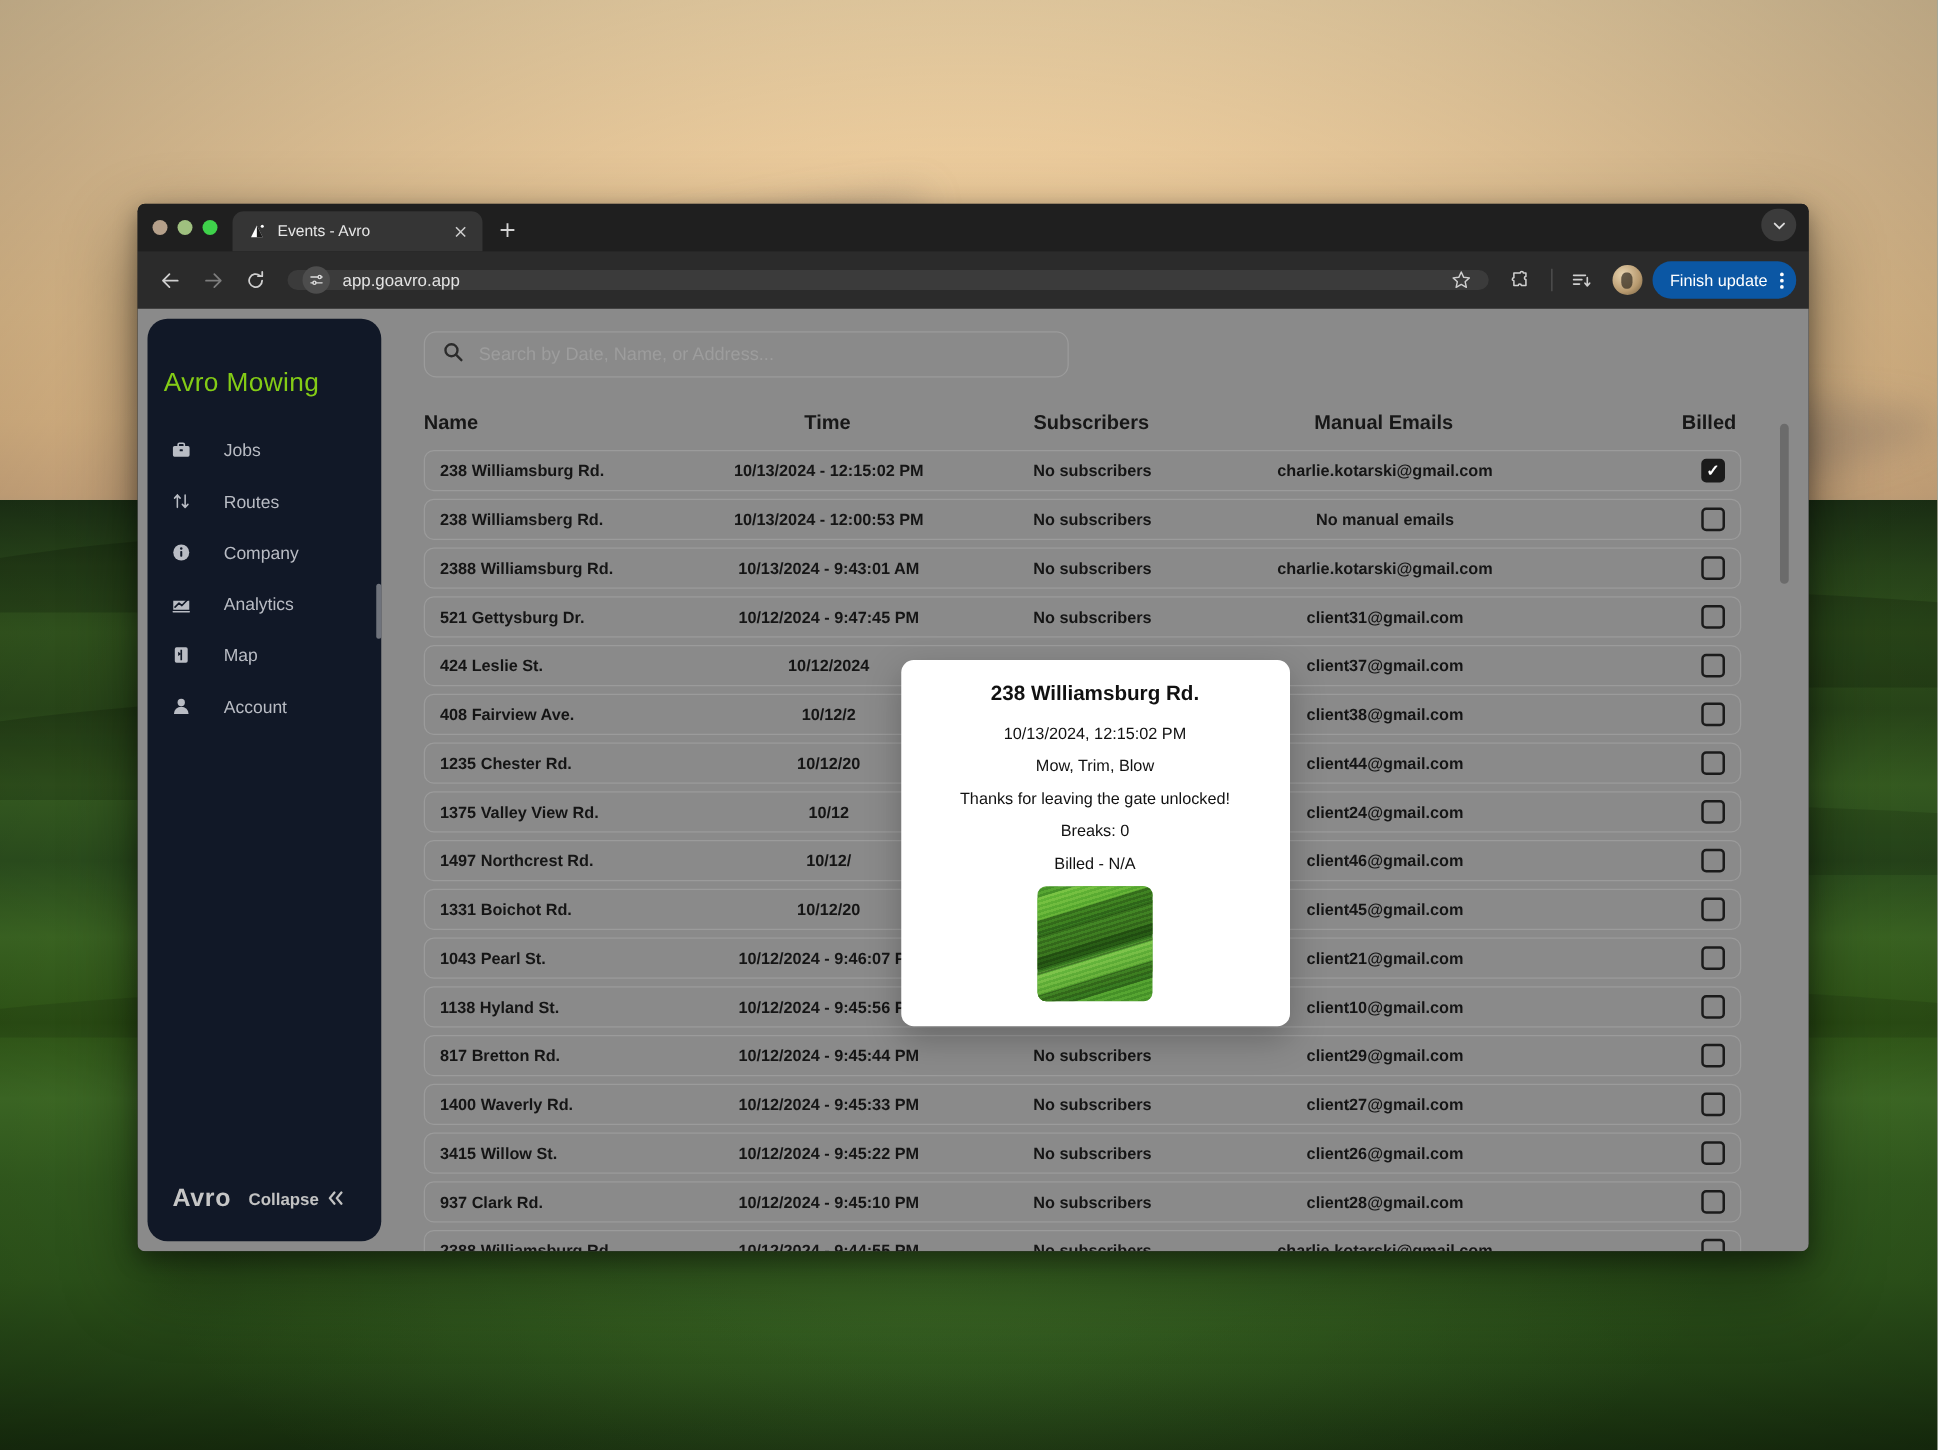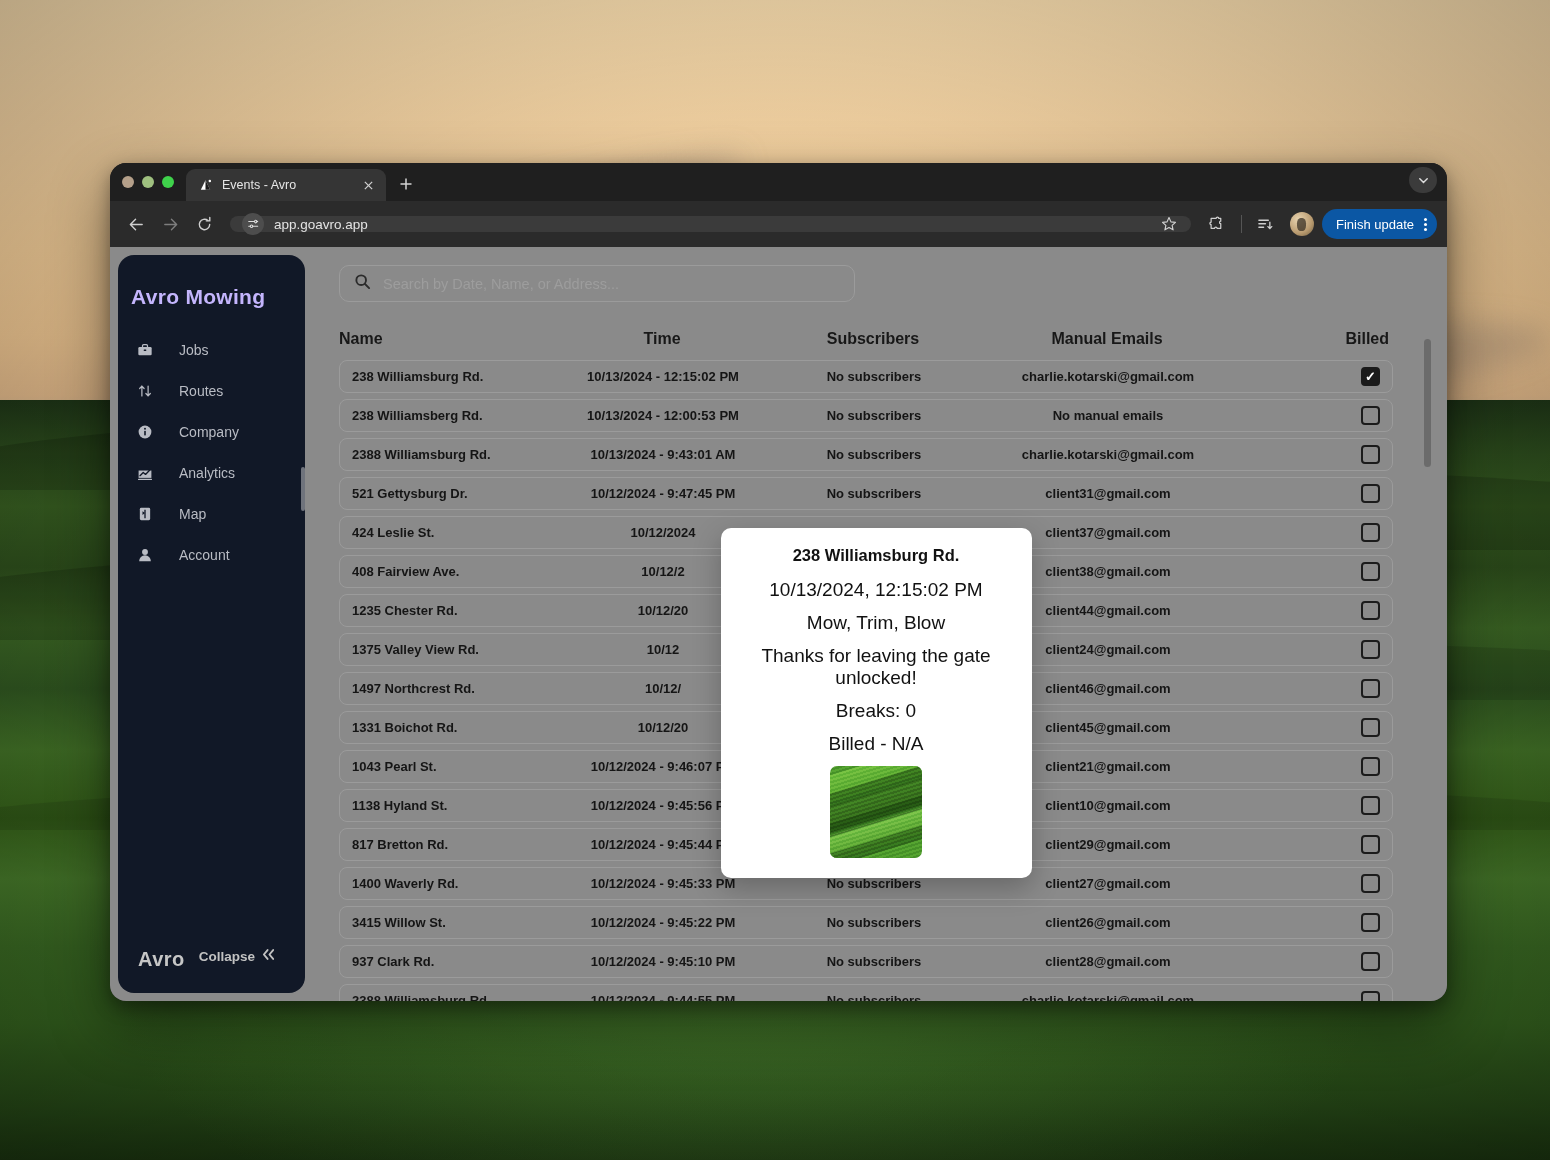--- a/index.html
+++ b/index.html
@@ -58,21 +58,21 @@
     position: absolute; left:0; top: 0; width: 1550px; height: 1160px;
     background: radial-gradient(ellipse 1200px 900px at 50% 46%, rgba(0,0,0,0) 40%, rgba(0,0,0,0.30) 100%);
     pointer-events: none;
   }
 
   
   #browser {
     position: absolute;
     left: 110px; top: 163px;
     width: 1337px; height: 838px;
-    border-radius: 16px;
+    border-radius: 6px;
     background: #2b2b2b;
     box-shadow: 0 24px 60px rgba(0,0,0,0.45), 0 6px 18px rgba(0,0,0,0.35);
     overflow: hidden;
     display: flex;
     flex-direction: column;
   }
 
   
   .tabstrip {
     position: relative;
@@ -182,46 +182,46 @@
     width: 187px;
     margin: 8px 0 8px 8px;
     background: #111827;
     border-radius: 16px;
     display: flex;
     flex-direction: column;
     position: relative;
     flex: none;
   }
   .brand {
-    color: #c4b5fd;
+    color: #84cc16;
     font-size: 21px;
-    font-weight: bold;
+    font-weight: normal;
     letter-spacing: .3px;
-    padding: 30px 0 0 13px;
+    padding: 40px 0 0 13px;
   }
   .nav { margin-top: 20px; display: flex; flex-direction: column; }
   .nav-item {
     display: flex; align-items: center; gap: 26px;
     height: 41px;
     padding-left: 18px;
     color: #b9bcc4;
     font-size: 14px;
   }
   .nav-item.active { color: #f2f3f5; font-weight: bold; }
   .nav-icon { width: 17px; height: 17px; display: flex; align-items: center; justify-content: center; flex: none; }
   .nav-indicator {
     position: absolute;
     right: 0; top: 212px;
     width: 4px; height: 44px;
     background: #6f737c;
     border-radius: 2px;
   }
   .sidebar-footer {
     margin-top: auto;
-    display: flex; align-items: flex-start; gap: 14px;
+    display: flex; align-items: center; gap: 14px;
     padding: 0 0 22px 20px;
   }
   .sb-logo { color: #c6c6c6; font-size: 20px; font-weight: bold; letter-spacing: .5px; }
   .sb-collapse { color: #c2c2c2; font-size: 13.5px; font-weight: bold; display: flex; align-items: center; gap: 6px; }
 
   
   .main {
     flex: 1;
     position: relative;
     padding: 18px 12px 0 34px;
@@ -300,21 +300,21 @@
     margin-top: 281px;
     width: 311px;
     background: #ffffff;
     border-radius: 10px;
     box-shadow: 0 10px 28px rgba(0,0,0,0.25);
     padding: 18px 16px 20px;
     text-align: center;
     color: #111;
   }
   .modal-title { font-size: 16.5px; font-weight: bold; margin-bottom: 14px; }
-  .modal-line { font-size: 19px; margin-bottom: 11px; text-align: center; }
+  .modal-line { font-size: 13px; margin-bottom: 11px; text-align: center; }
   .modal-photo {
     width: 92px; height: 92px;
     margin: 4px auto 0;
     border-radius: 7px;
     overflow: hidden;
     background: #4e9b2c;
     position: relative;
   }
   .modal-photo .g1, .modal-photo .g2, .modal-photo .g3 {
     position: absolute; left: -30%; width: 160%; height: 26px;

